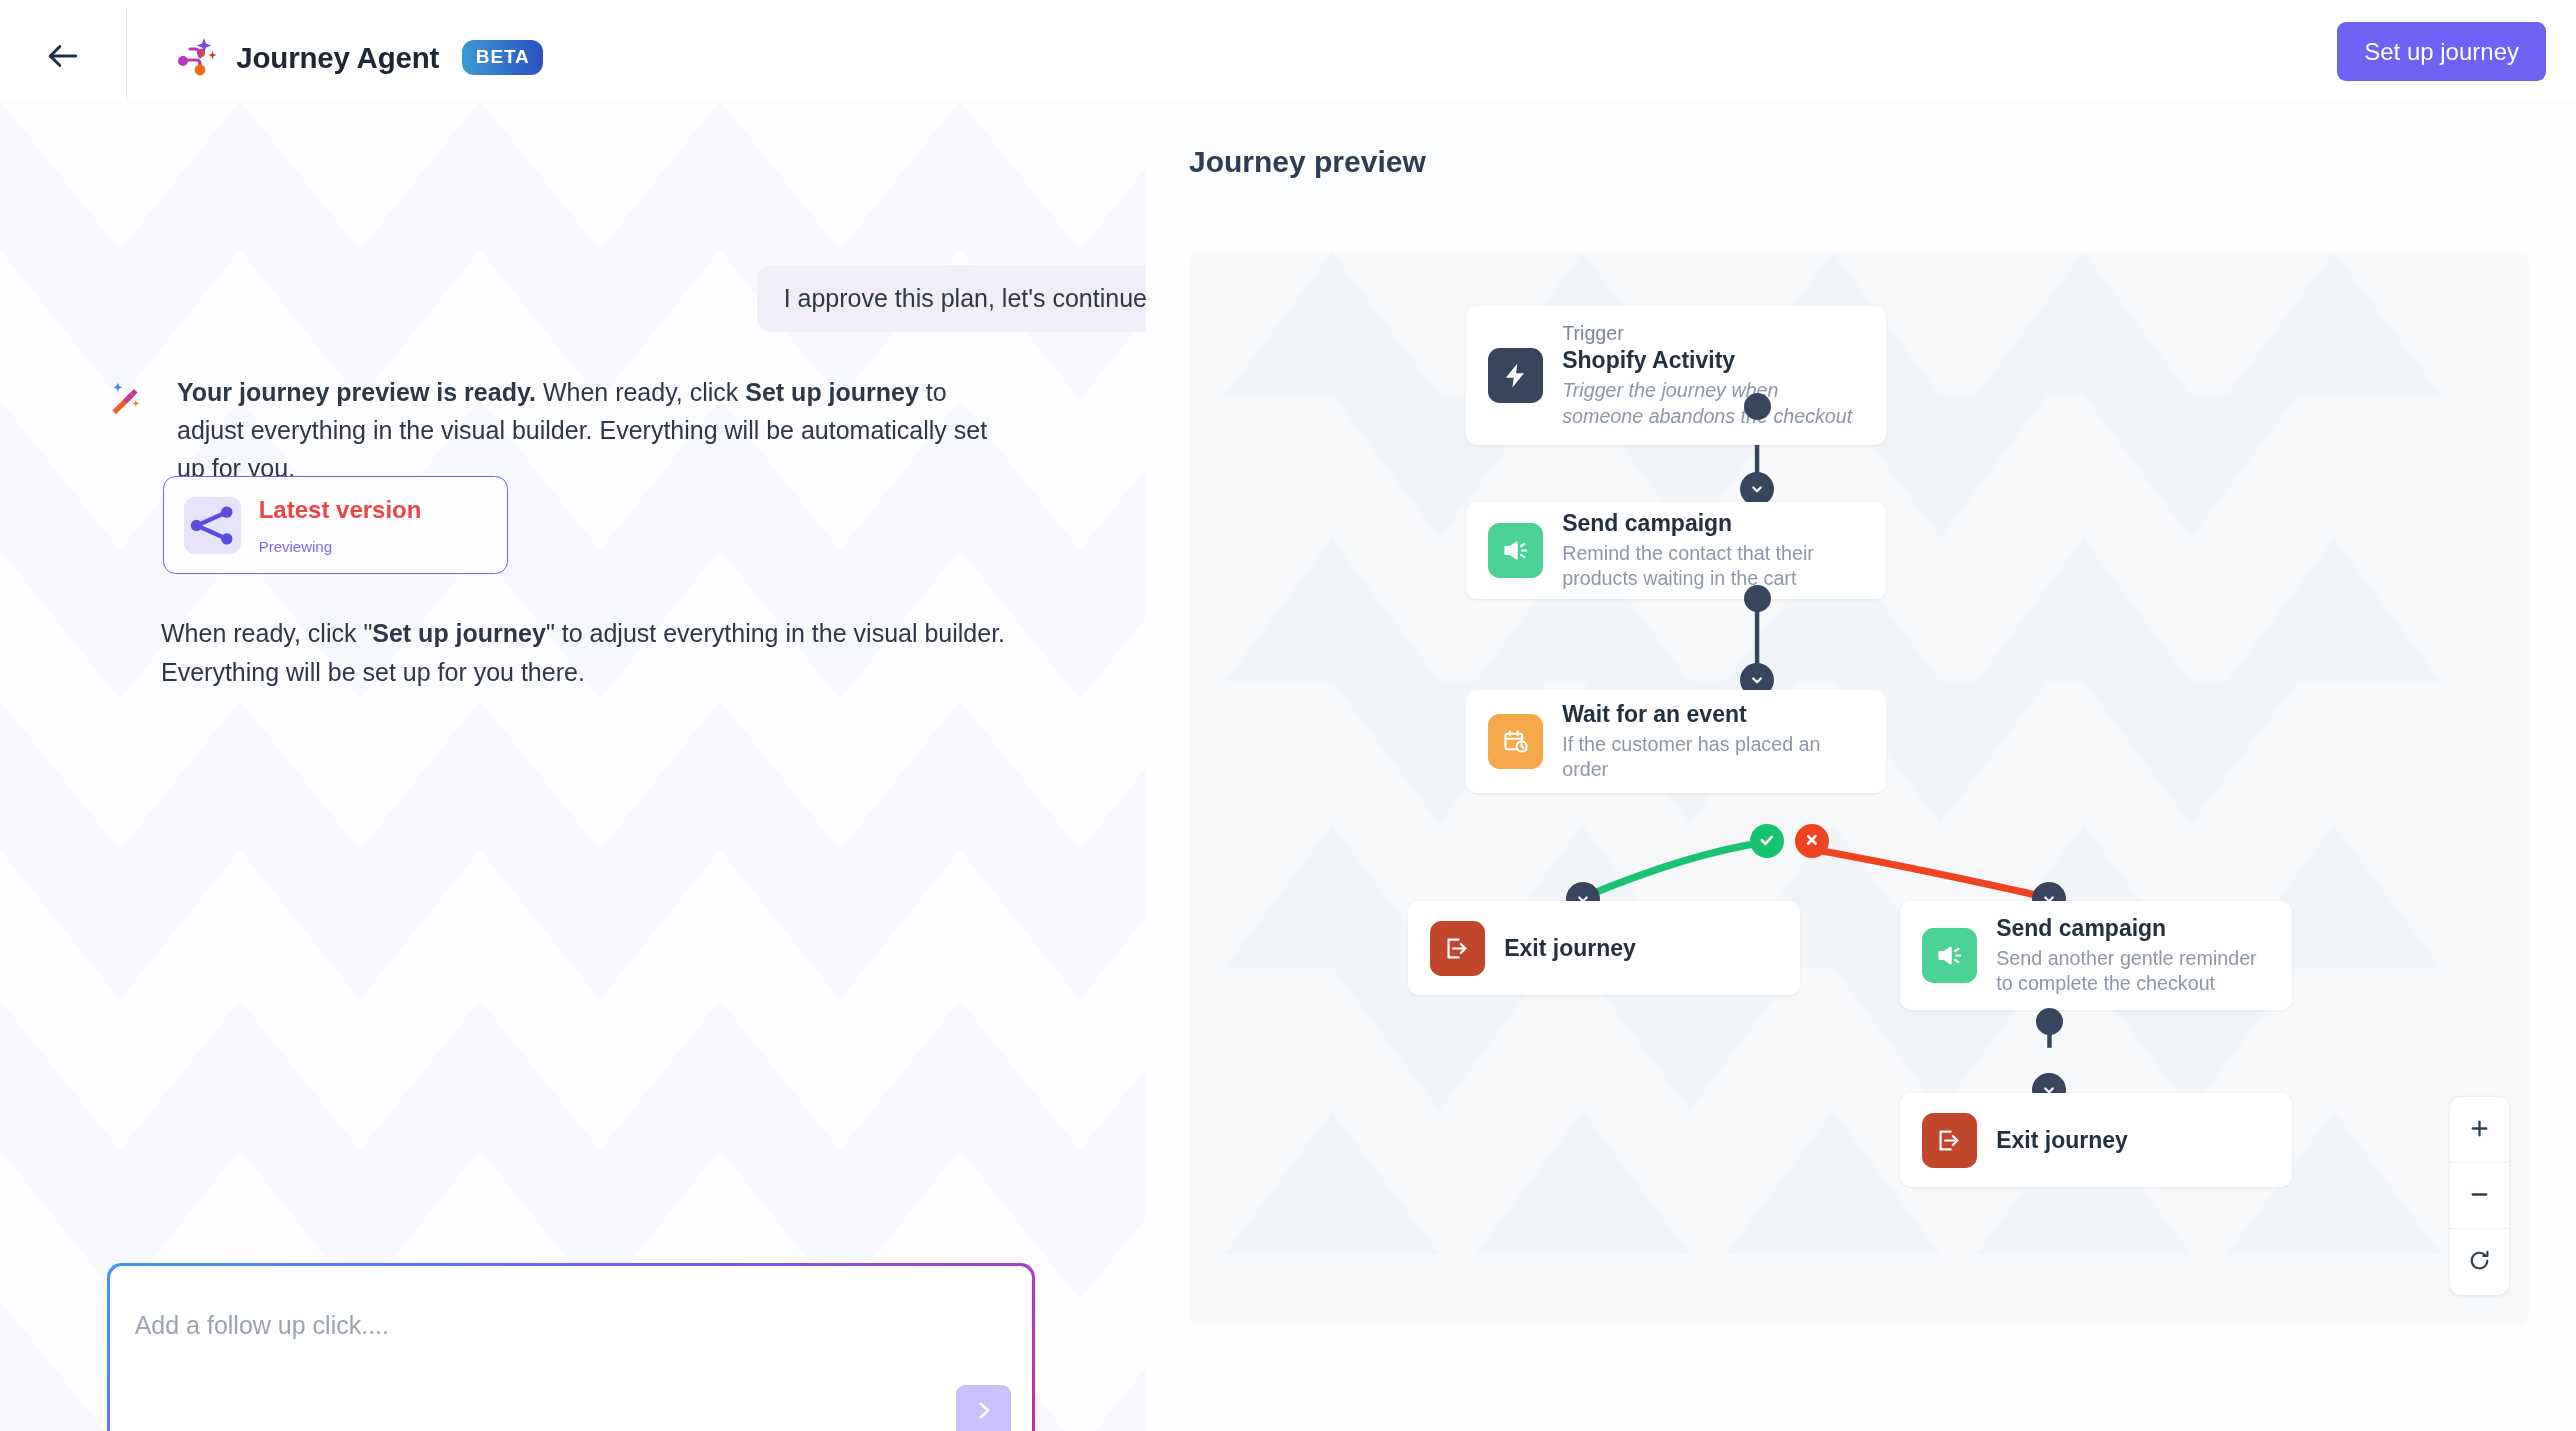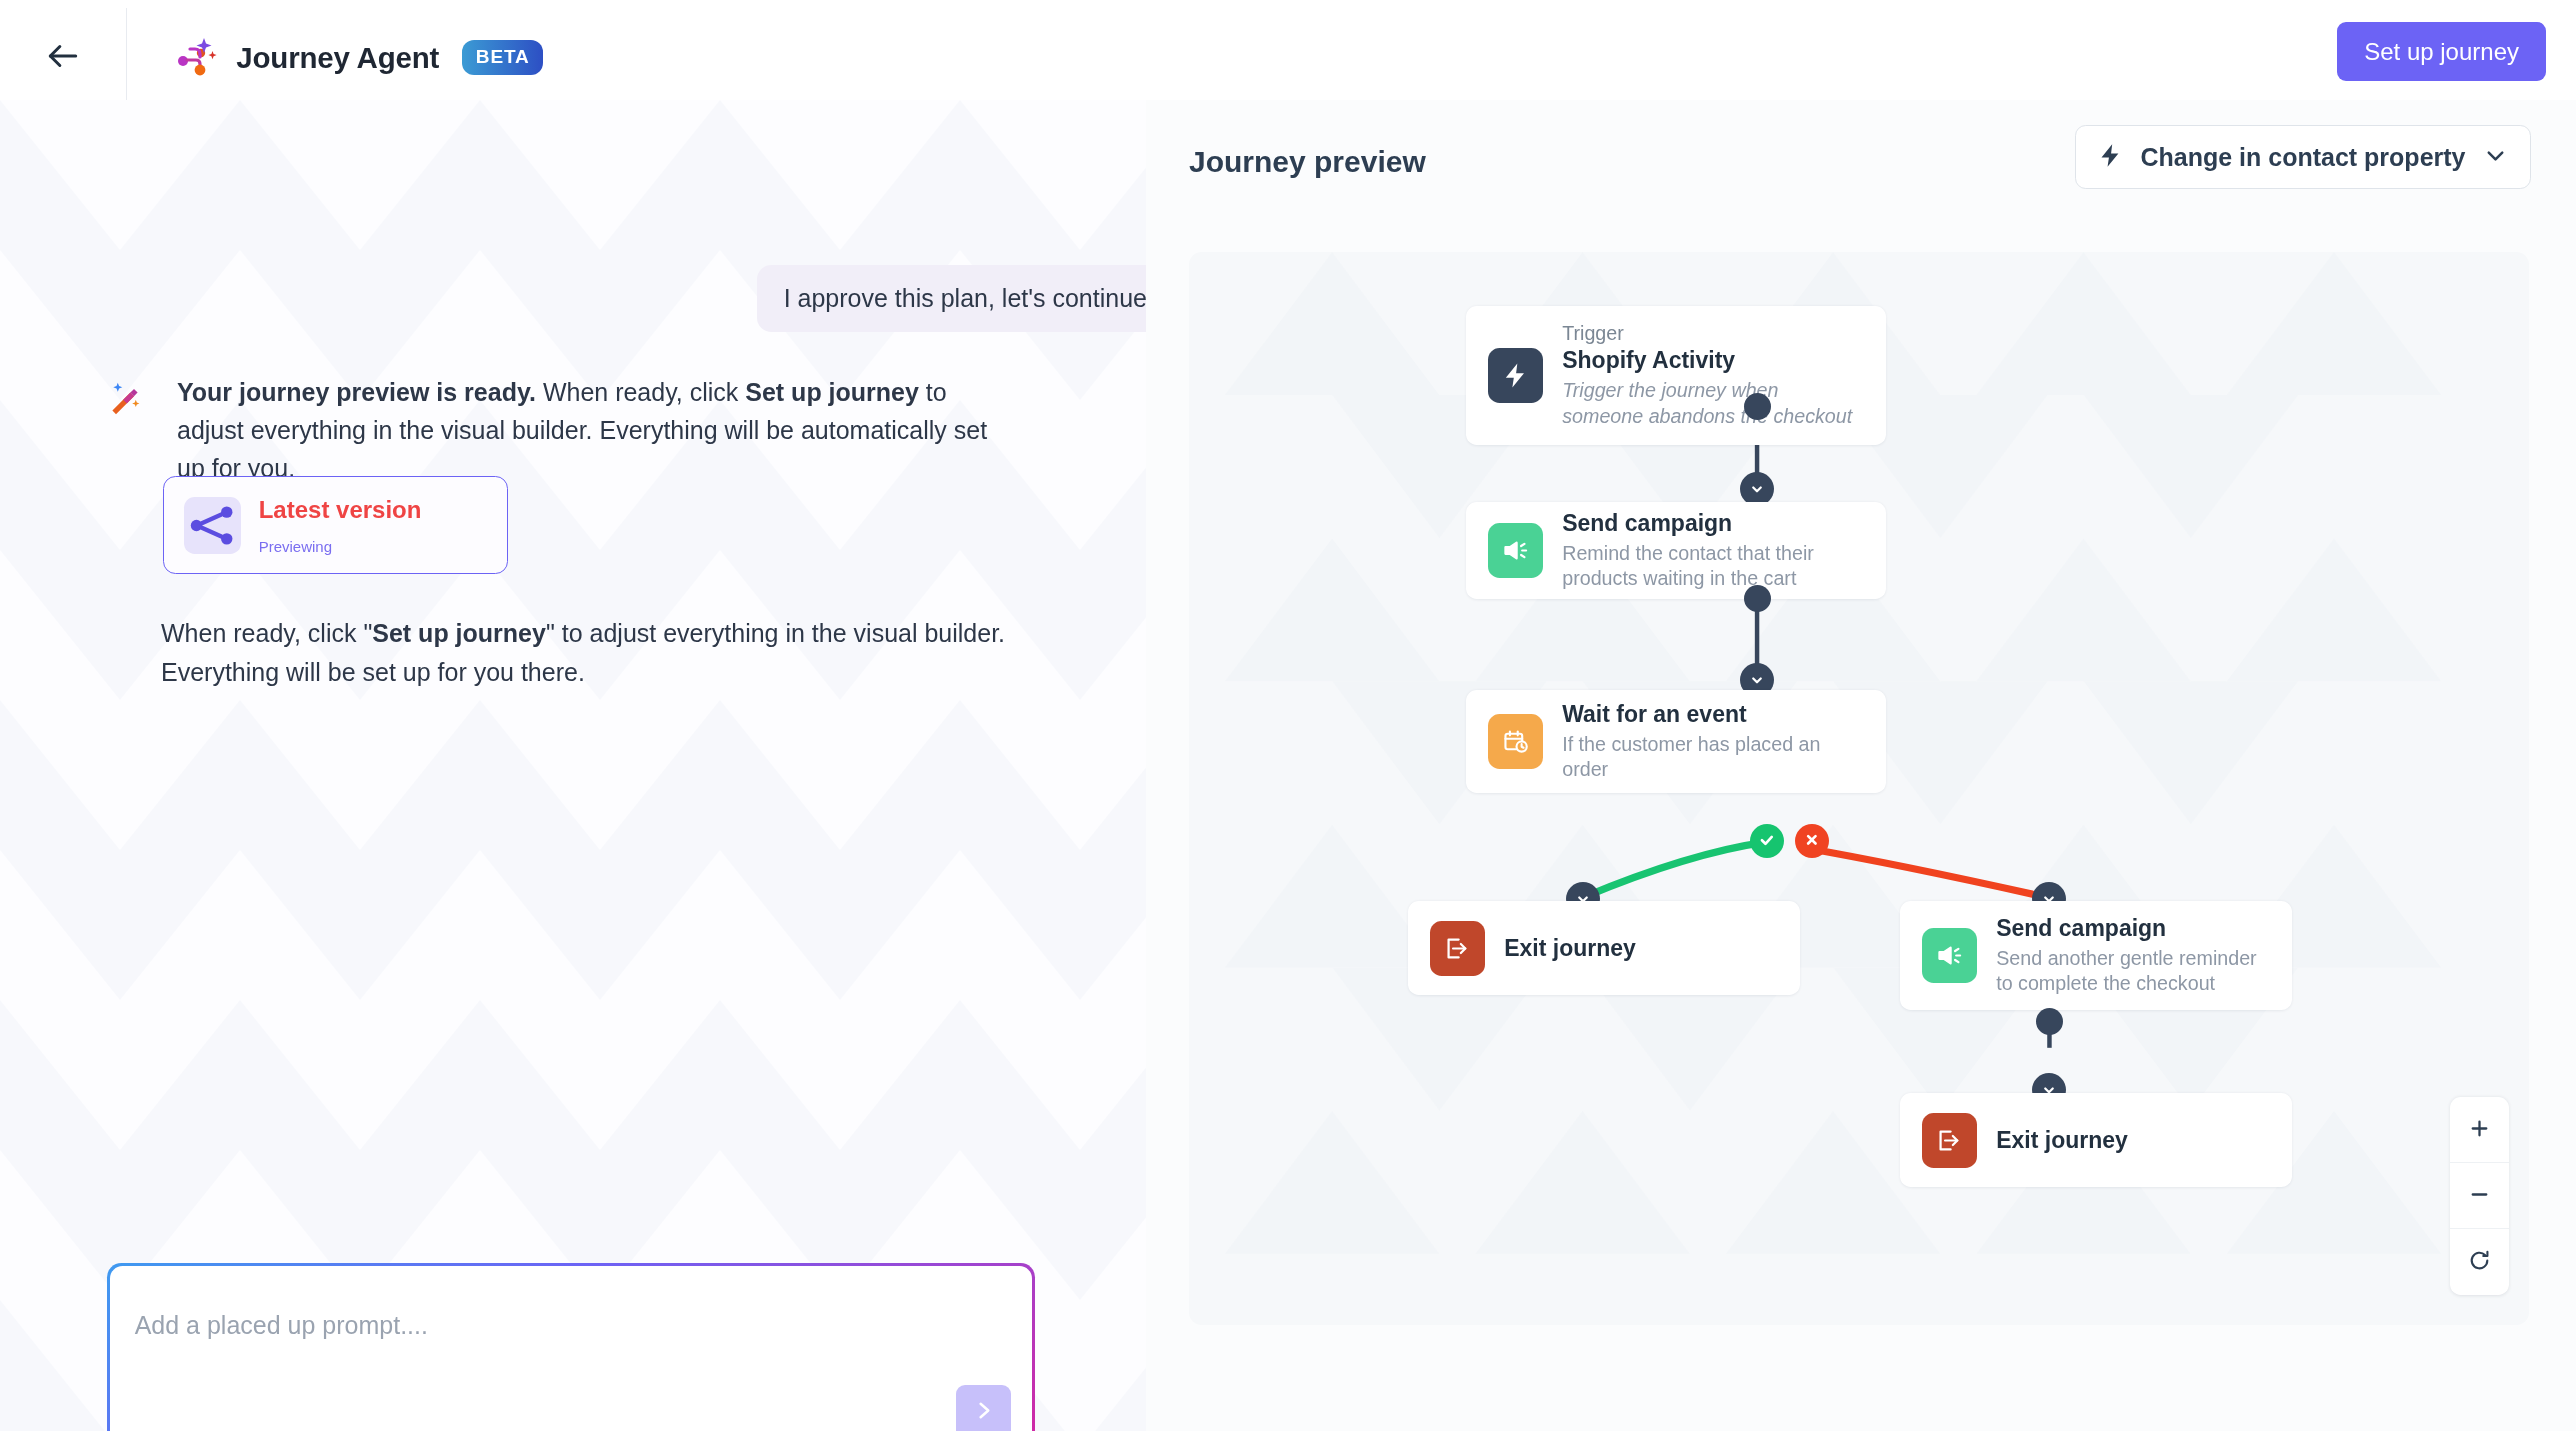--- a/index.html
+++ b/index.html
@@ -317,48 +317,35 @@
       <div class="version-sub">Previewing</div>
     </div>
   </div>
 
   <div class="assist-p2">
     <span>When ready, click "</span><b>Set up journey</b><span>" to adjust everything in the visual builder. Everything will be set up for you there.</span>
   </div>
 
   <div class="composer-wrap">
     <div class="composer">
-      <div class="composer-placeholder">Add a placed up prompt....</div>
+      <div class="composer-placeholder">Add a follow up click....</div>
       <button class="send-btn">
         <span>
           <svg viewBox="0 0 24 24" width="23" height="23" fill="none" stroke="#ffffff" stroke-width="2.6" stroke-linecap="round" stroke-linejoin="round">
             <polyline points="9,5 17,12 9,19"></polyline>
           </svg>
         </span>
       </button>
     </div>
   </div>
 </div>
 
 <div class="preview-panel">
   <div class="preview-title">Journey preview</div>
 
-  <div class="trigger-select">
-    <span>
-      <svg viewBox="0 0 24 24" width="27" height="27" fill="#2d3e52">
-        <polygon points="13.5,2 4,13.8 10.6,13.8 9.4,22 19,10.2 12.5,10.2"></polygon>
-      </svg>
-    </span>
-    <span class="trigger-select-label">Change in contact property</span>
-    <span style="margin-left:auto">
-      <svg viewBox="0 0 24 24" width="27" height="27" fill="none" stroke="#2d3e52" stroke-width="2.2" stroke-linecap="round" stroke-linejoin="round">
-        <polyline points="6,9.5 12,15.5 18,9.5"></polyline>
-      </svg>
-    </span>
-  </div>
 
   <div class="canvas">
     <svg class="canvas-tri" viewBox="0 0 1498 1200" preserveAspectRatio="none">
       <g fill="#f1f4f7">
         <polygon points="160,0 280,160 40,160"></polygon>
           <polygon points="440,0 560,160 320,160"></polygon>
         <polygon points="720,0 840,160 600,160"></polygon>
           <polygon points="1000,0 1120,160 880,160"></polygon>
         <polygon points="1280,0 1400,160 1160,160"></polygon>
         <polygon points="280,320 400,160 160,160"></polygon>

